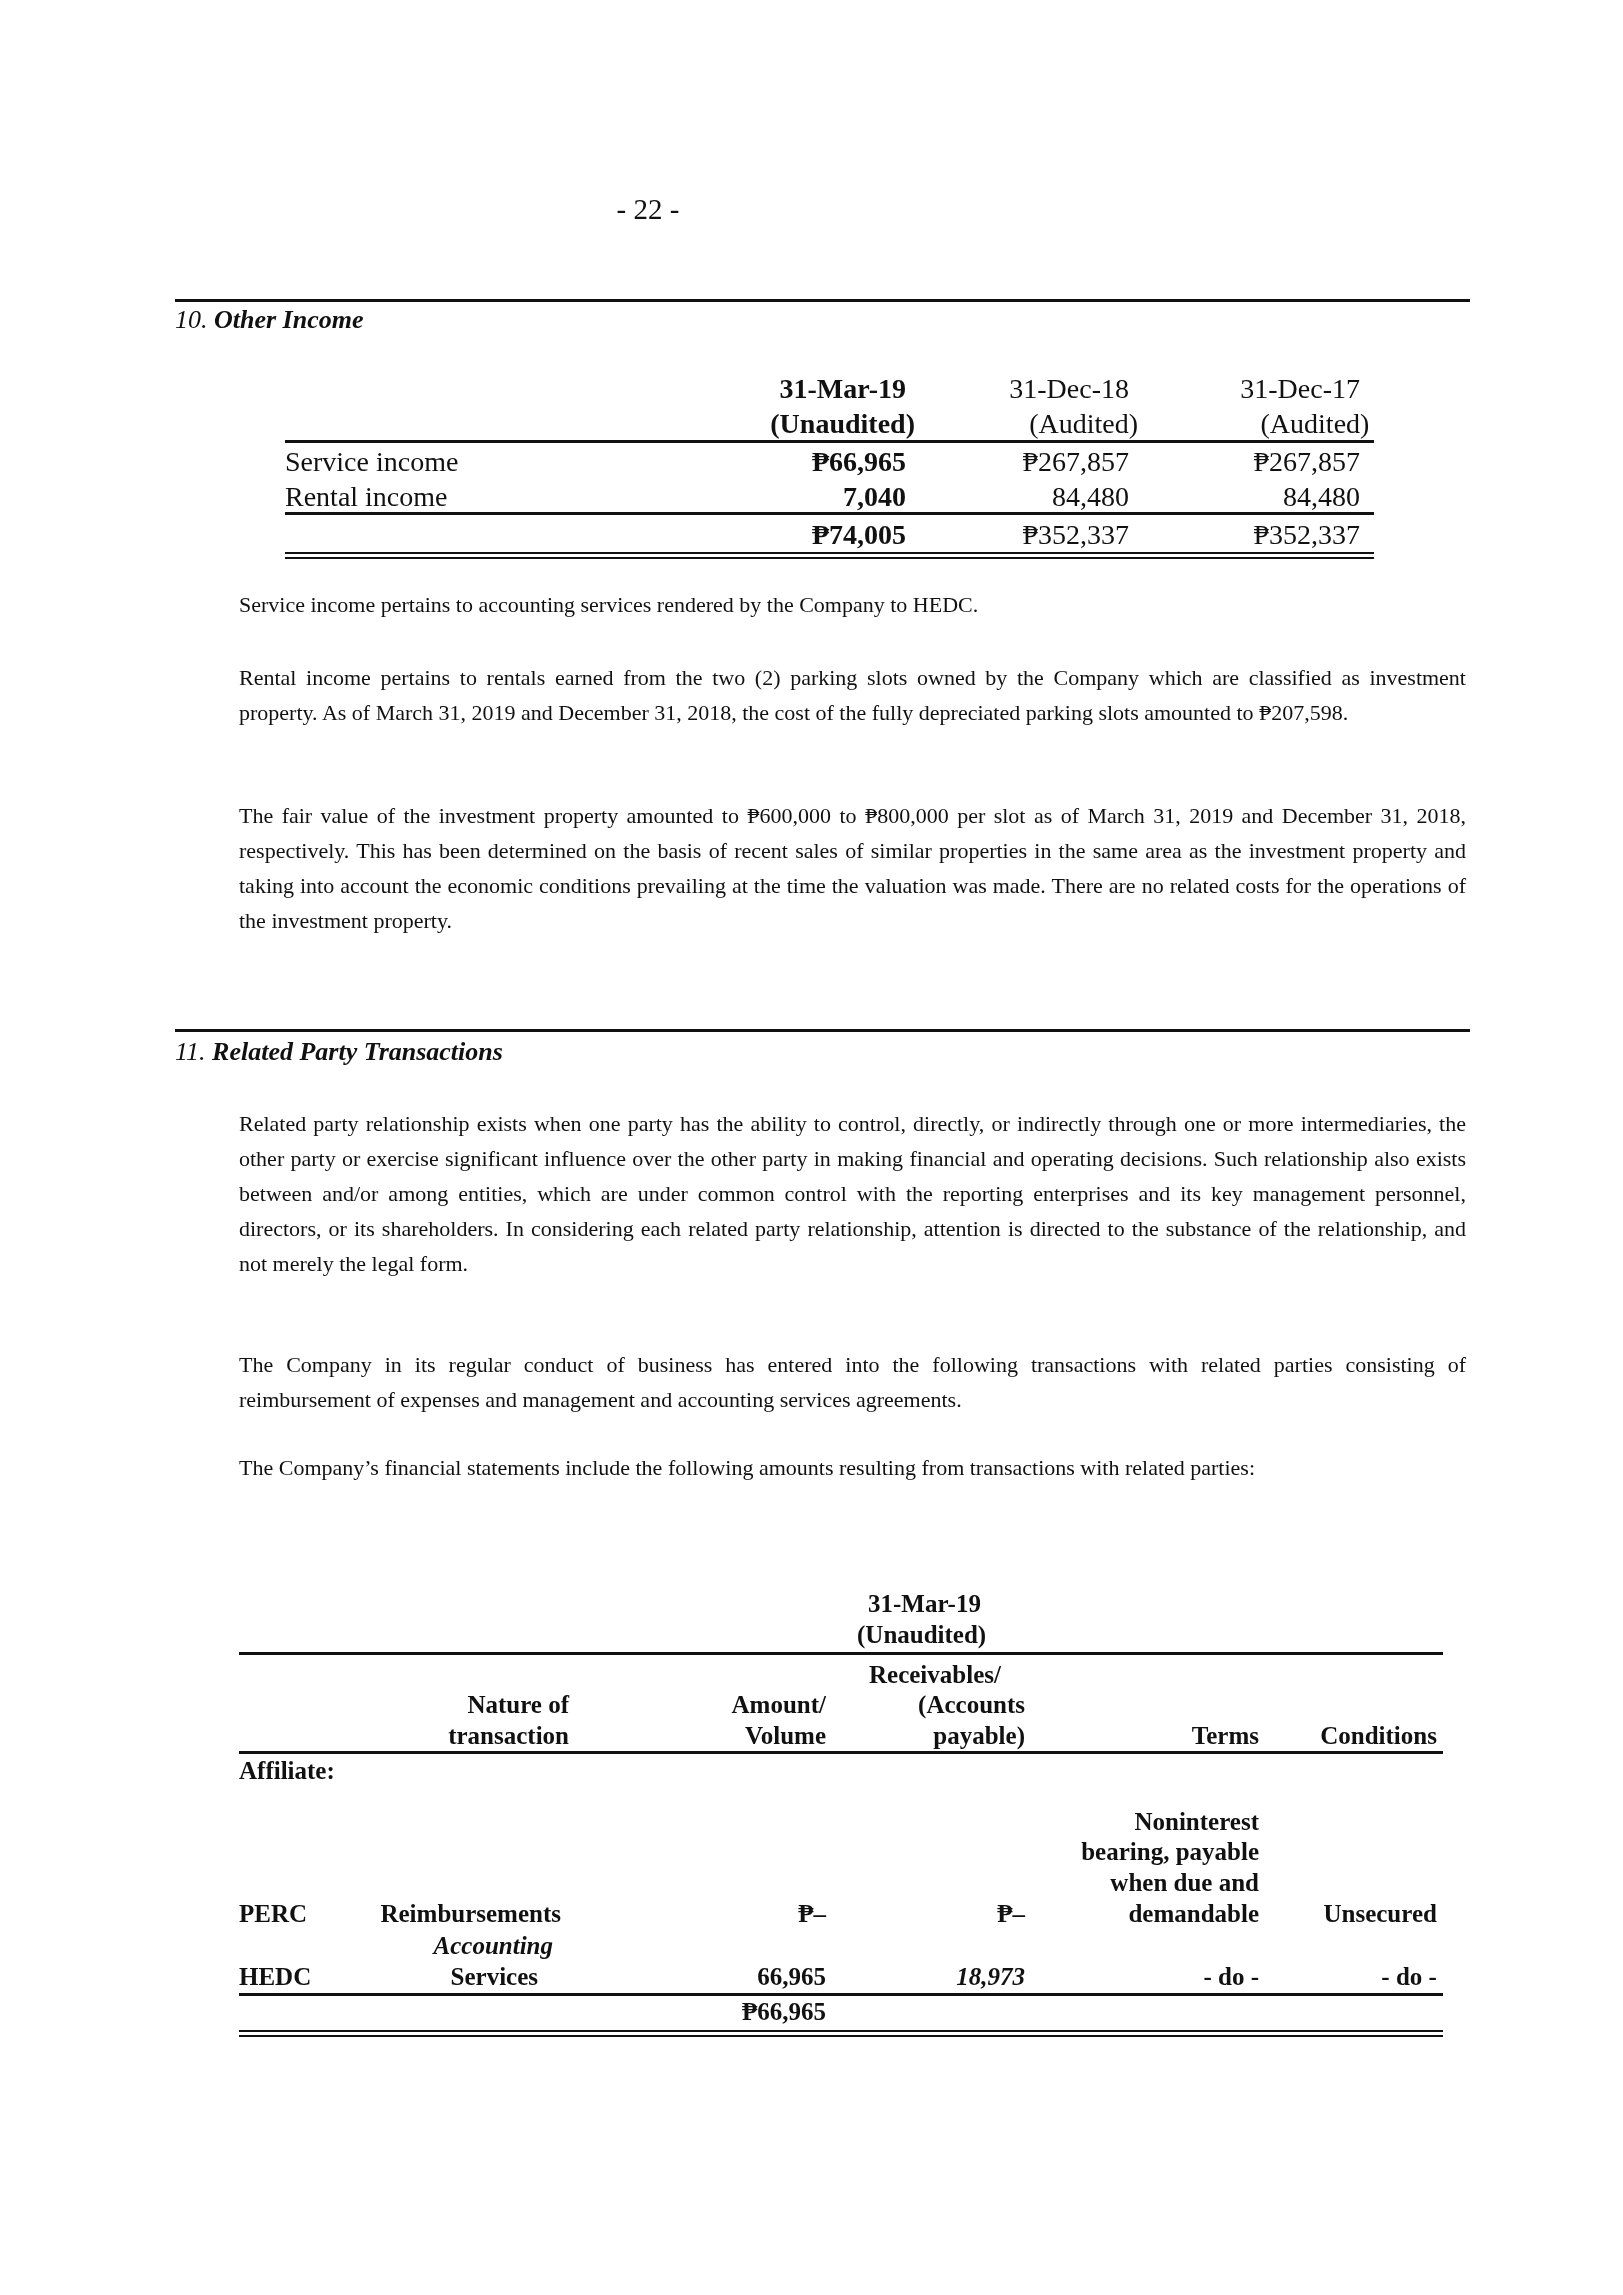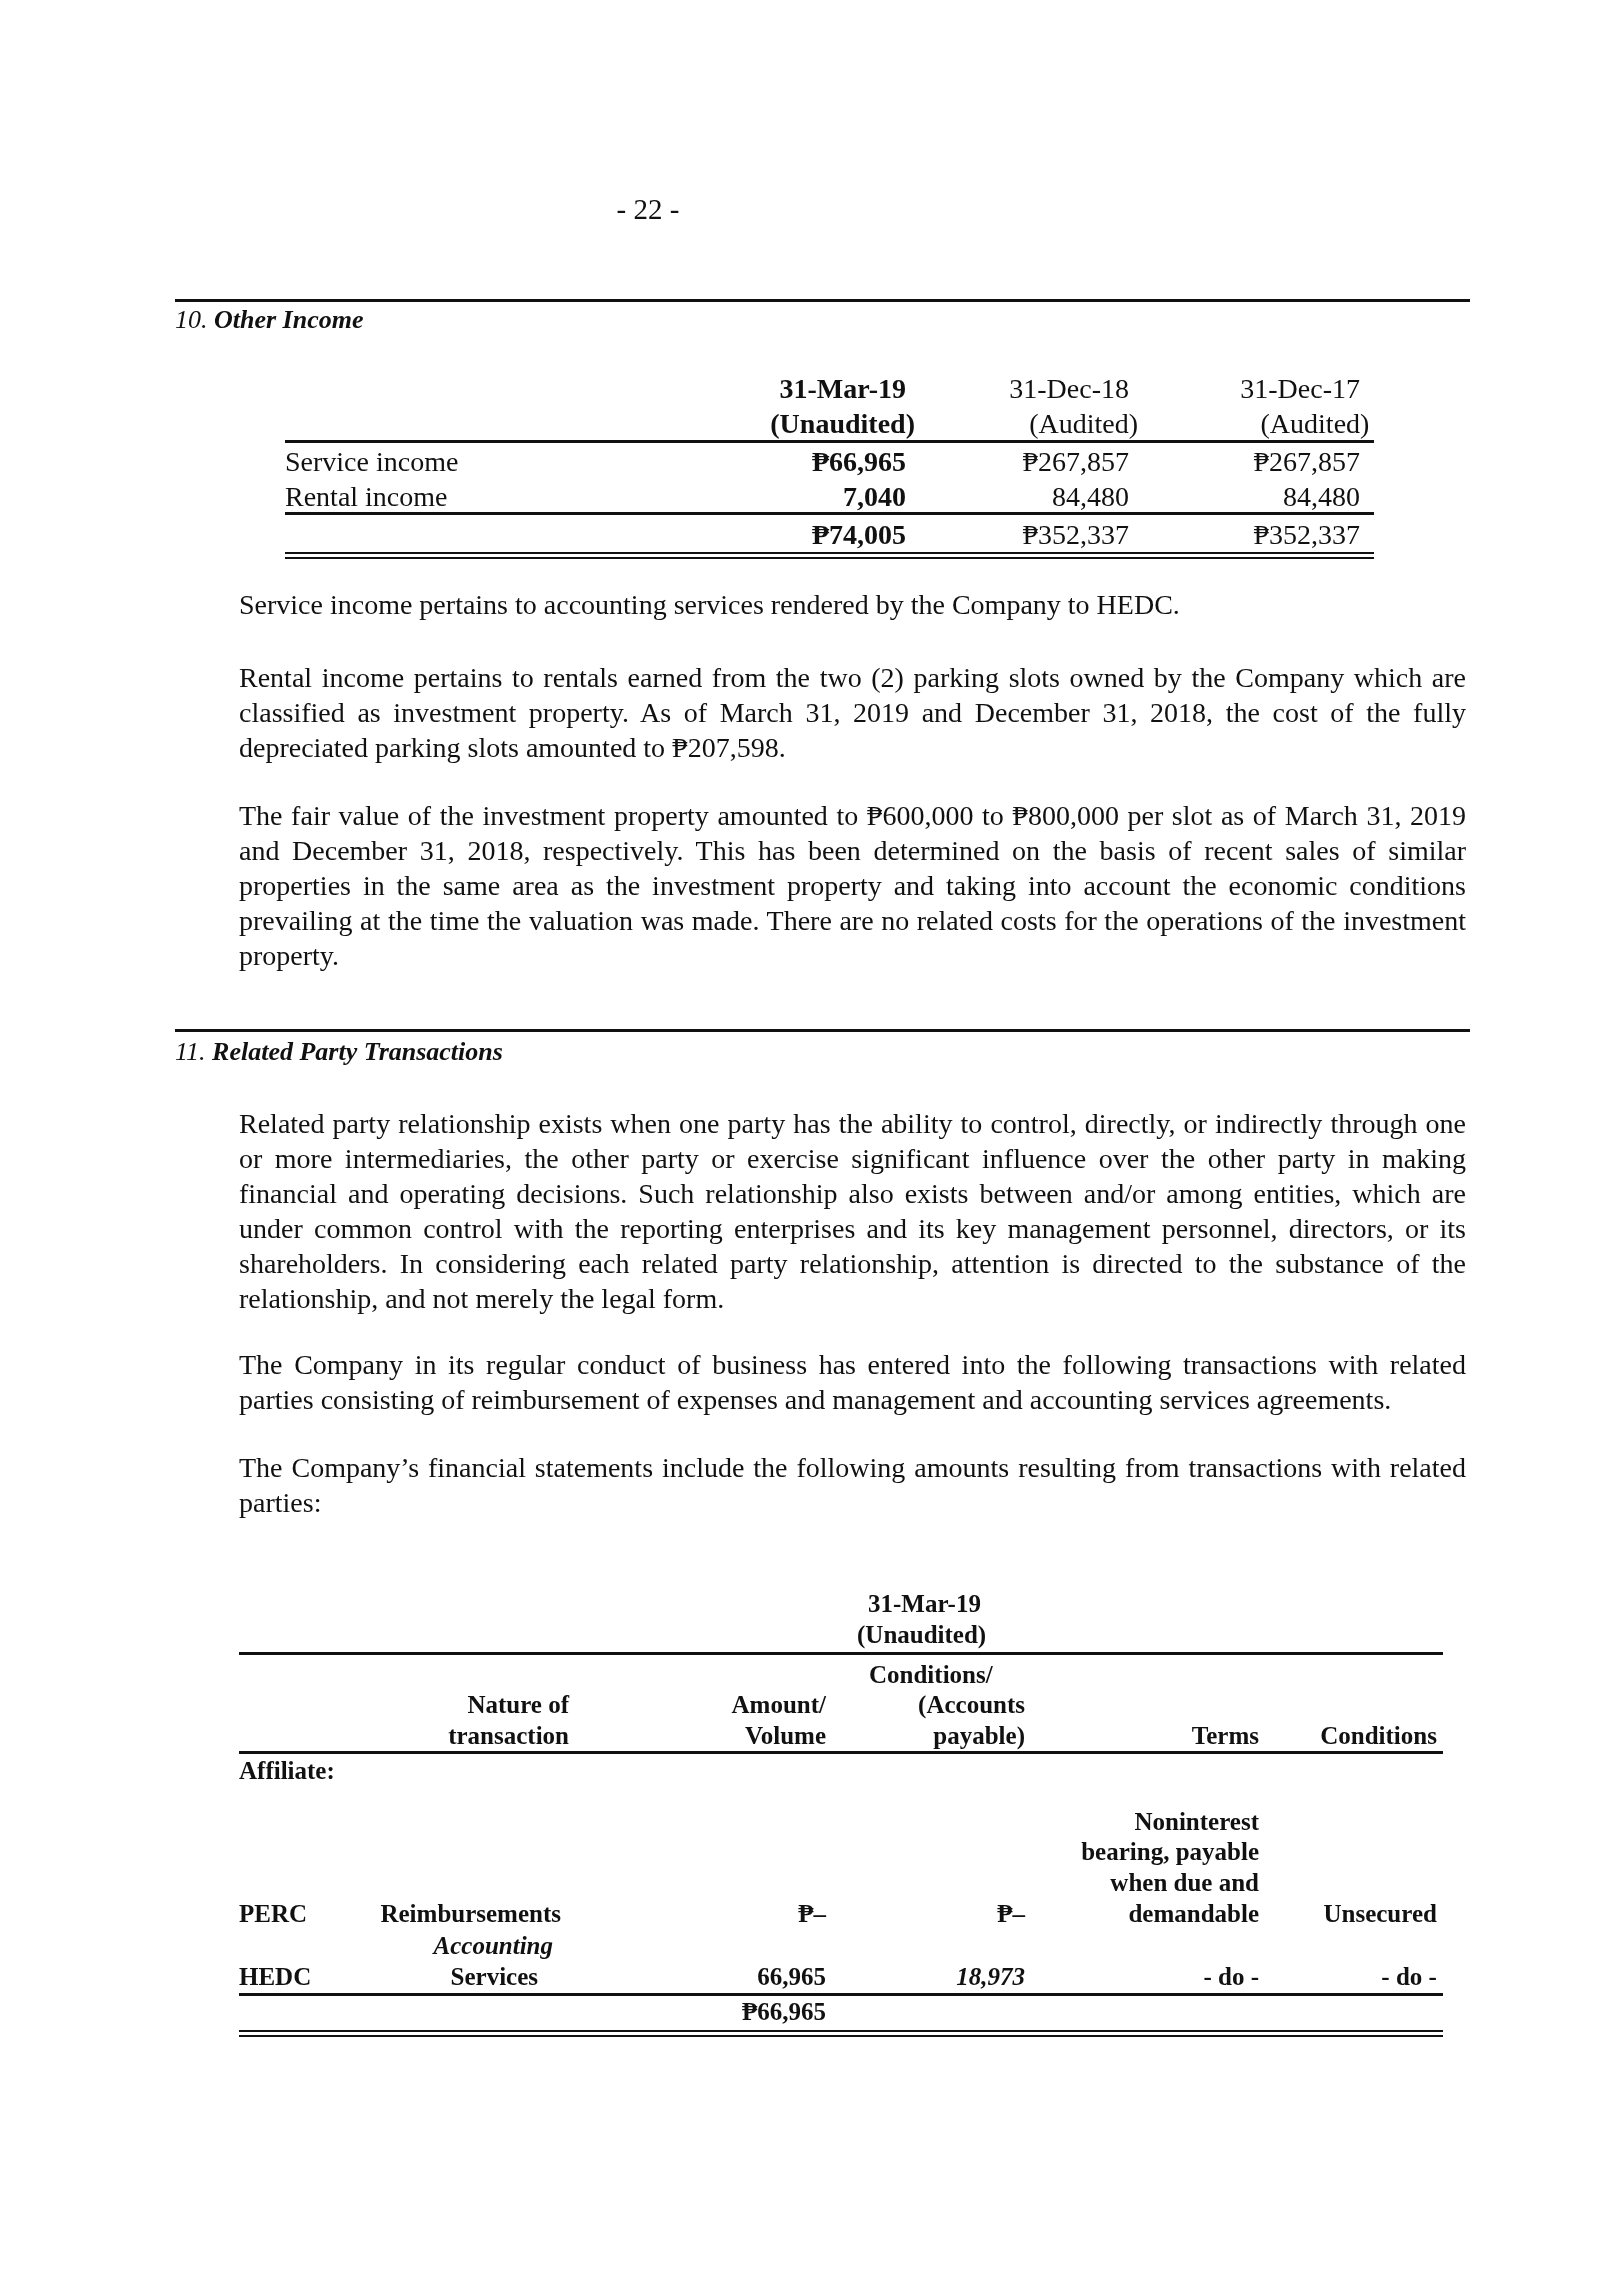--- a/index.html
+++ b/index.html
@@ -6,21 +6,21 @@
   body {
     width: 1624px; height: 2295px; position: relative; overflow: hidden;
     font-family: "Liberation Serif", "DejaVu Serif", serif; color: #111;
     font-size: 28px;
   }
   .abs { position: absolute; }
   .page-num { left: 0; width: 1296px; top: 193px; text-align: center; font-size: 29px; }
   .rule { height: 3.1px; background: #111; }
   .sec-head { font-size: 26px; font-style: italic; }
   .sec-head b { font-weight: bold; }
-  .para { left: 239px; width: 1227px; font-size: 28px; line-height: 35px; text-align: justify; }
+  .para { left: 239px; width: 1227px; font-size: 22px; line-height: 35px; text-align: justify; }
 
   
   .oi-table { left: 285px; width: 1089px; top: 371px; }
   .oi-row { position: relative; height: 35px; }
   .oi-cell { position: absolute; top: 0; white-space: nowrap; font-size: 28px; line-height: 35px; }
   .c-label { left: 0; }
   .c1 { right: 468px; font-weight: bold; }
   .c2 { right: 245px; }
   .c3 { right: 14px; margin-left: 10px; }
   .line { position: absolute; background: #111; }
@@ -88,21 +88,21 @@
 
 <div class="abs para" style="top:1106px;">Related party relationship exists when one party has the ability to control, directly, or indirectly through one or more intermediaries, the other party or exercise significant influence over the other party in making financial and operating decisions.  Such relationship also exists between and/or among entities, which are under common control with the reporting enterprises and its key management personnel, directors, or its shareholders.  In considering each related party relationship, attention is directed to the substance of the relationship, and not merely the legal form.</div>
 <div class="abs para" style="top:1347px;">The Company in its regular conduct of business has entered into the following transactions with related parties consisting of reimbursement of expenses and management and accounting services agreements.</div>
 <div class="abs para" style="top:1450px;">The Company’s financial statements include the following amounts resulting from transactions with related parties:</div>
 
 <div class="abs rpt">
   <span class="t" style="left:629px; top:0px;">31-Mar-19</span>
   <span class="t" style="left:618px; top:31px;">(Unaudited)</span>
   <div class="line" style="left:0; width:1204px; top:64px; height:3.1px;"></div>
 
-  <span class="t" style="left:630px; top:71px;">Conditions/</span>
+  <span class="t" style="left:630px; top:71px;">Receivables/</span>
   <span class="t" style="right:874px; top:101px;">Nature of</span>
   <span class="t" style="right:874px; top:132px;">transaction</span>
   <span class="t" style="right:617px; top:101px;">Amount/</span>
   <span class="t" style="right:617px; top:132px;">Volume</span>
   <span class="t" style="right:418px; top:101px;">(Accounts</span>
   <span class="t" style="right:418px; top:132px;">payable)</span>
   <span class="t" style="right:184px; top:132px;">Terms</span>
   <span class="t" style="right:6.1px; top:132px;">Conditions</span>
   <div class="line" style="left:0; width:1204px; top:163px; height:3.1px;"></div>
 

